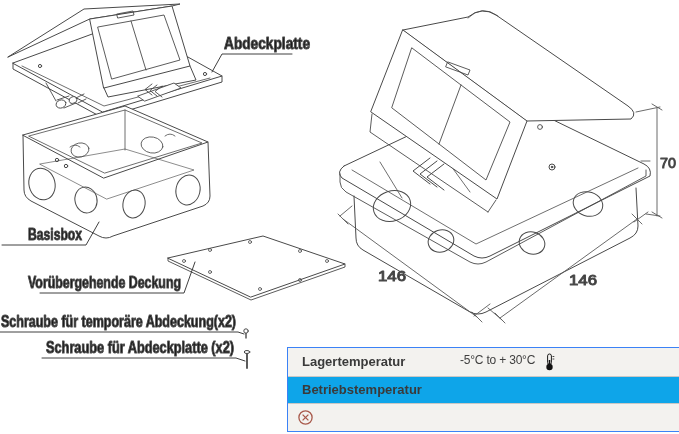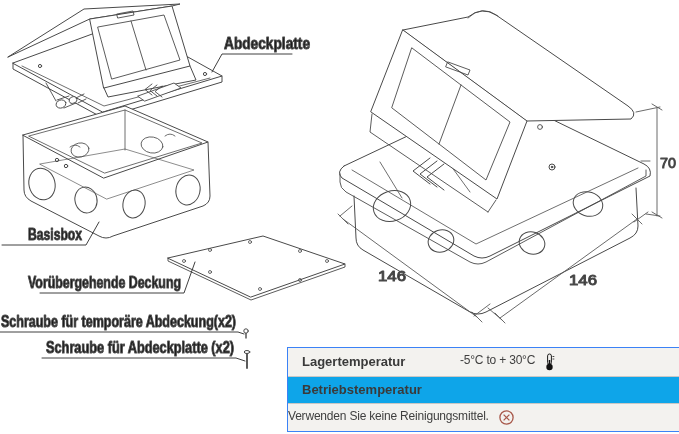--- a/index.html
+++ b/index.html
@@ -189,21 +189,20 @@
           <path d="M8.5,3.5 h1.8 M8.5,6 h1.8" stroke="#1a1a1a" stroke-width="0.8"></path>
         </svg>
       </span>
     </div>
   </div>
   <div class="spec-row row-plain">
     <div class="spec-label">Betriebstemperatur</div>
   </div>
   <div class="spec-row row-alt">
     <div class="spec-value">
-      <span>Verwenden Sie keine Reinigungsmittel.</span>
       <span class="spec-icon">
         <svg width="17" height="17" viewBox="0 0 17 17">
           <circle cx="8.5" cy="8.5" r="6.6" fill="none" stroke="#a8594b" stroke-width="1.3"></circle>
           <path d="M5.6,5.6 L11.4,11.4 M11.4,5.6 L5.6,11.4" stroke="#a8594b" stroke-width="1.3"></path>
         </svg>
       </span>
     </div>
   </div>
 </div>
 </div>

